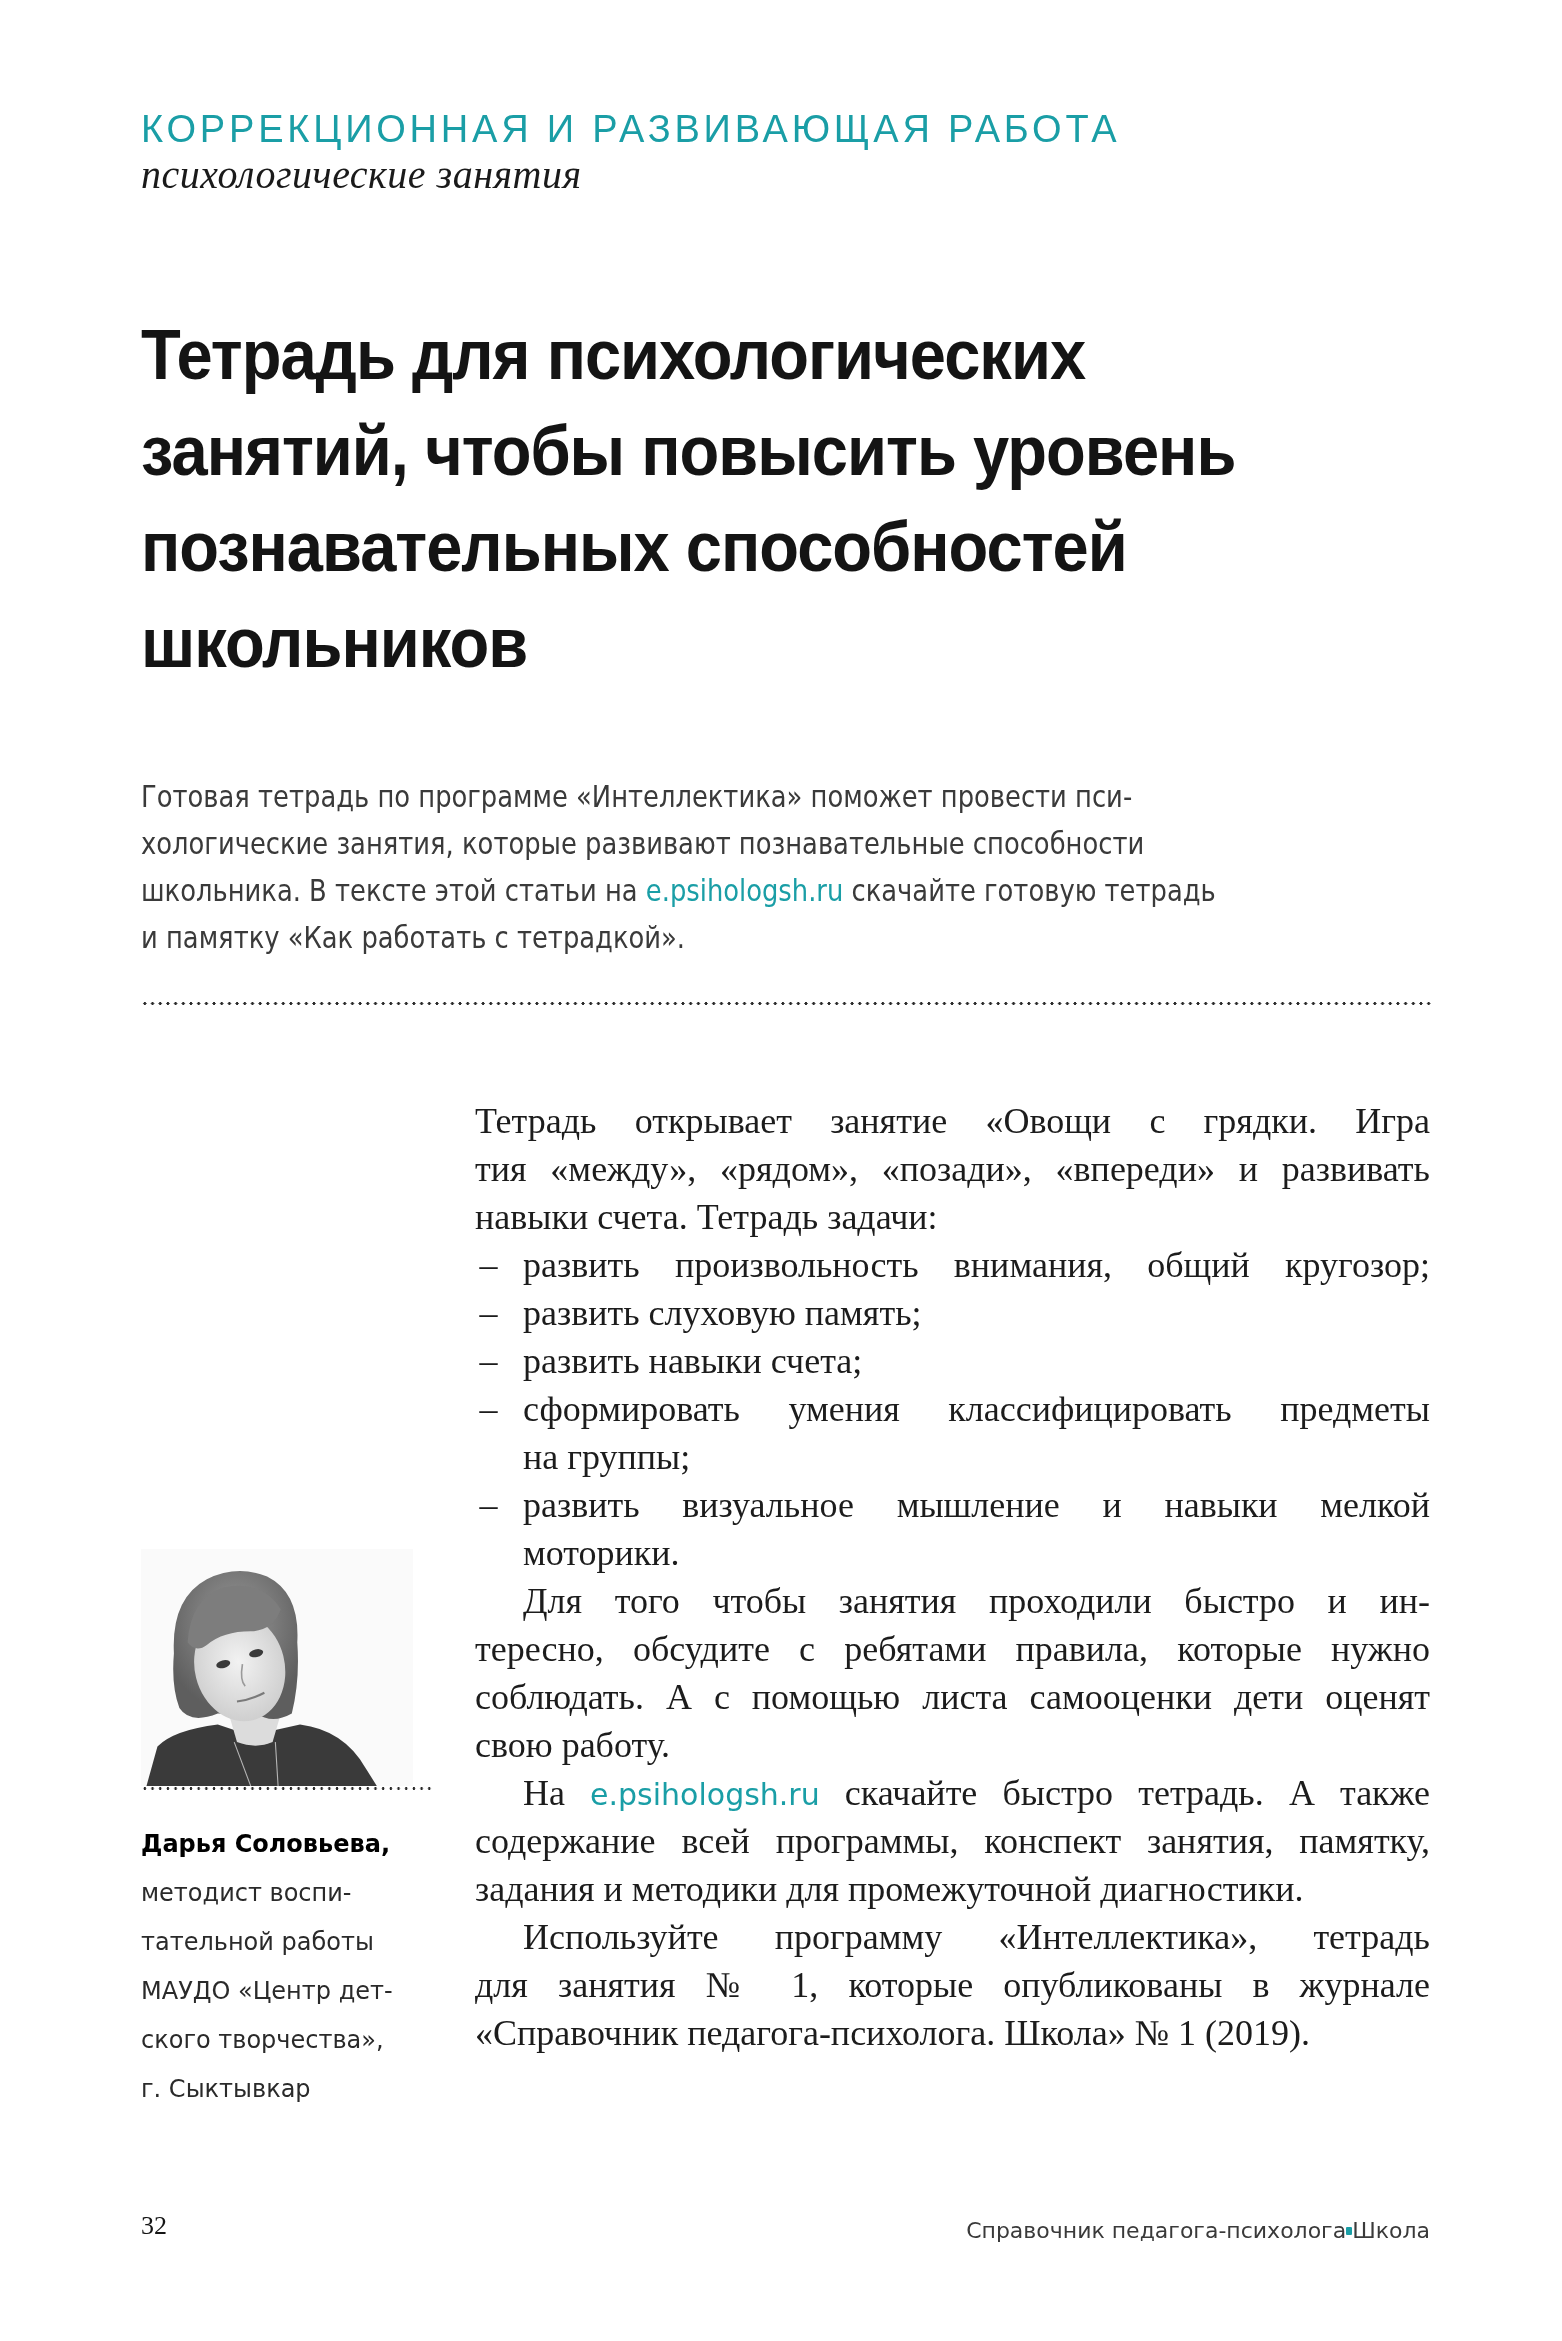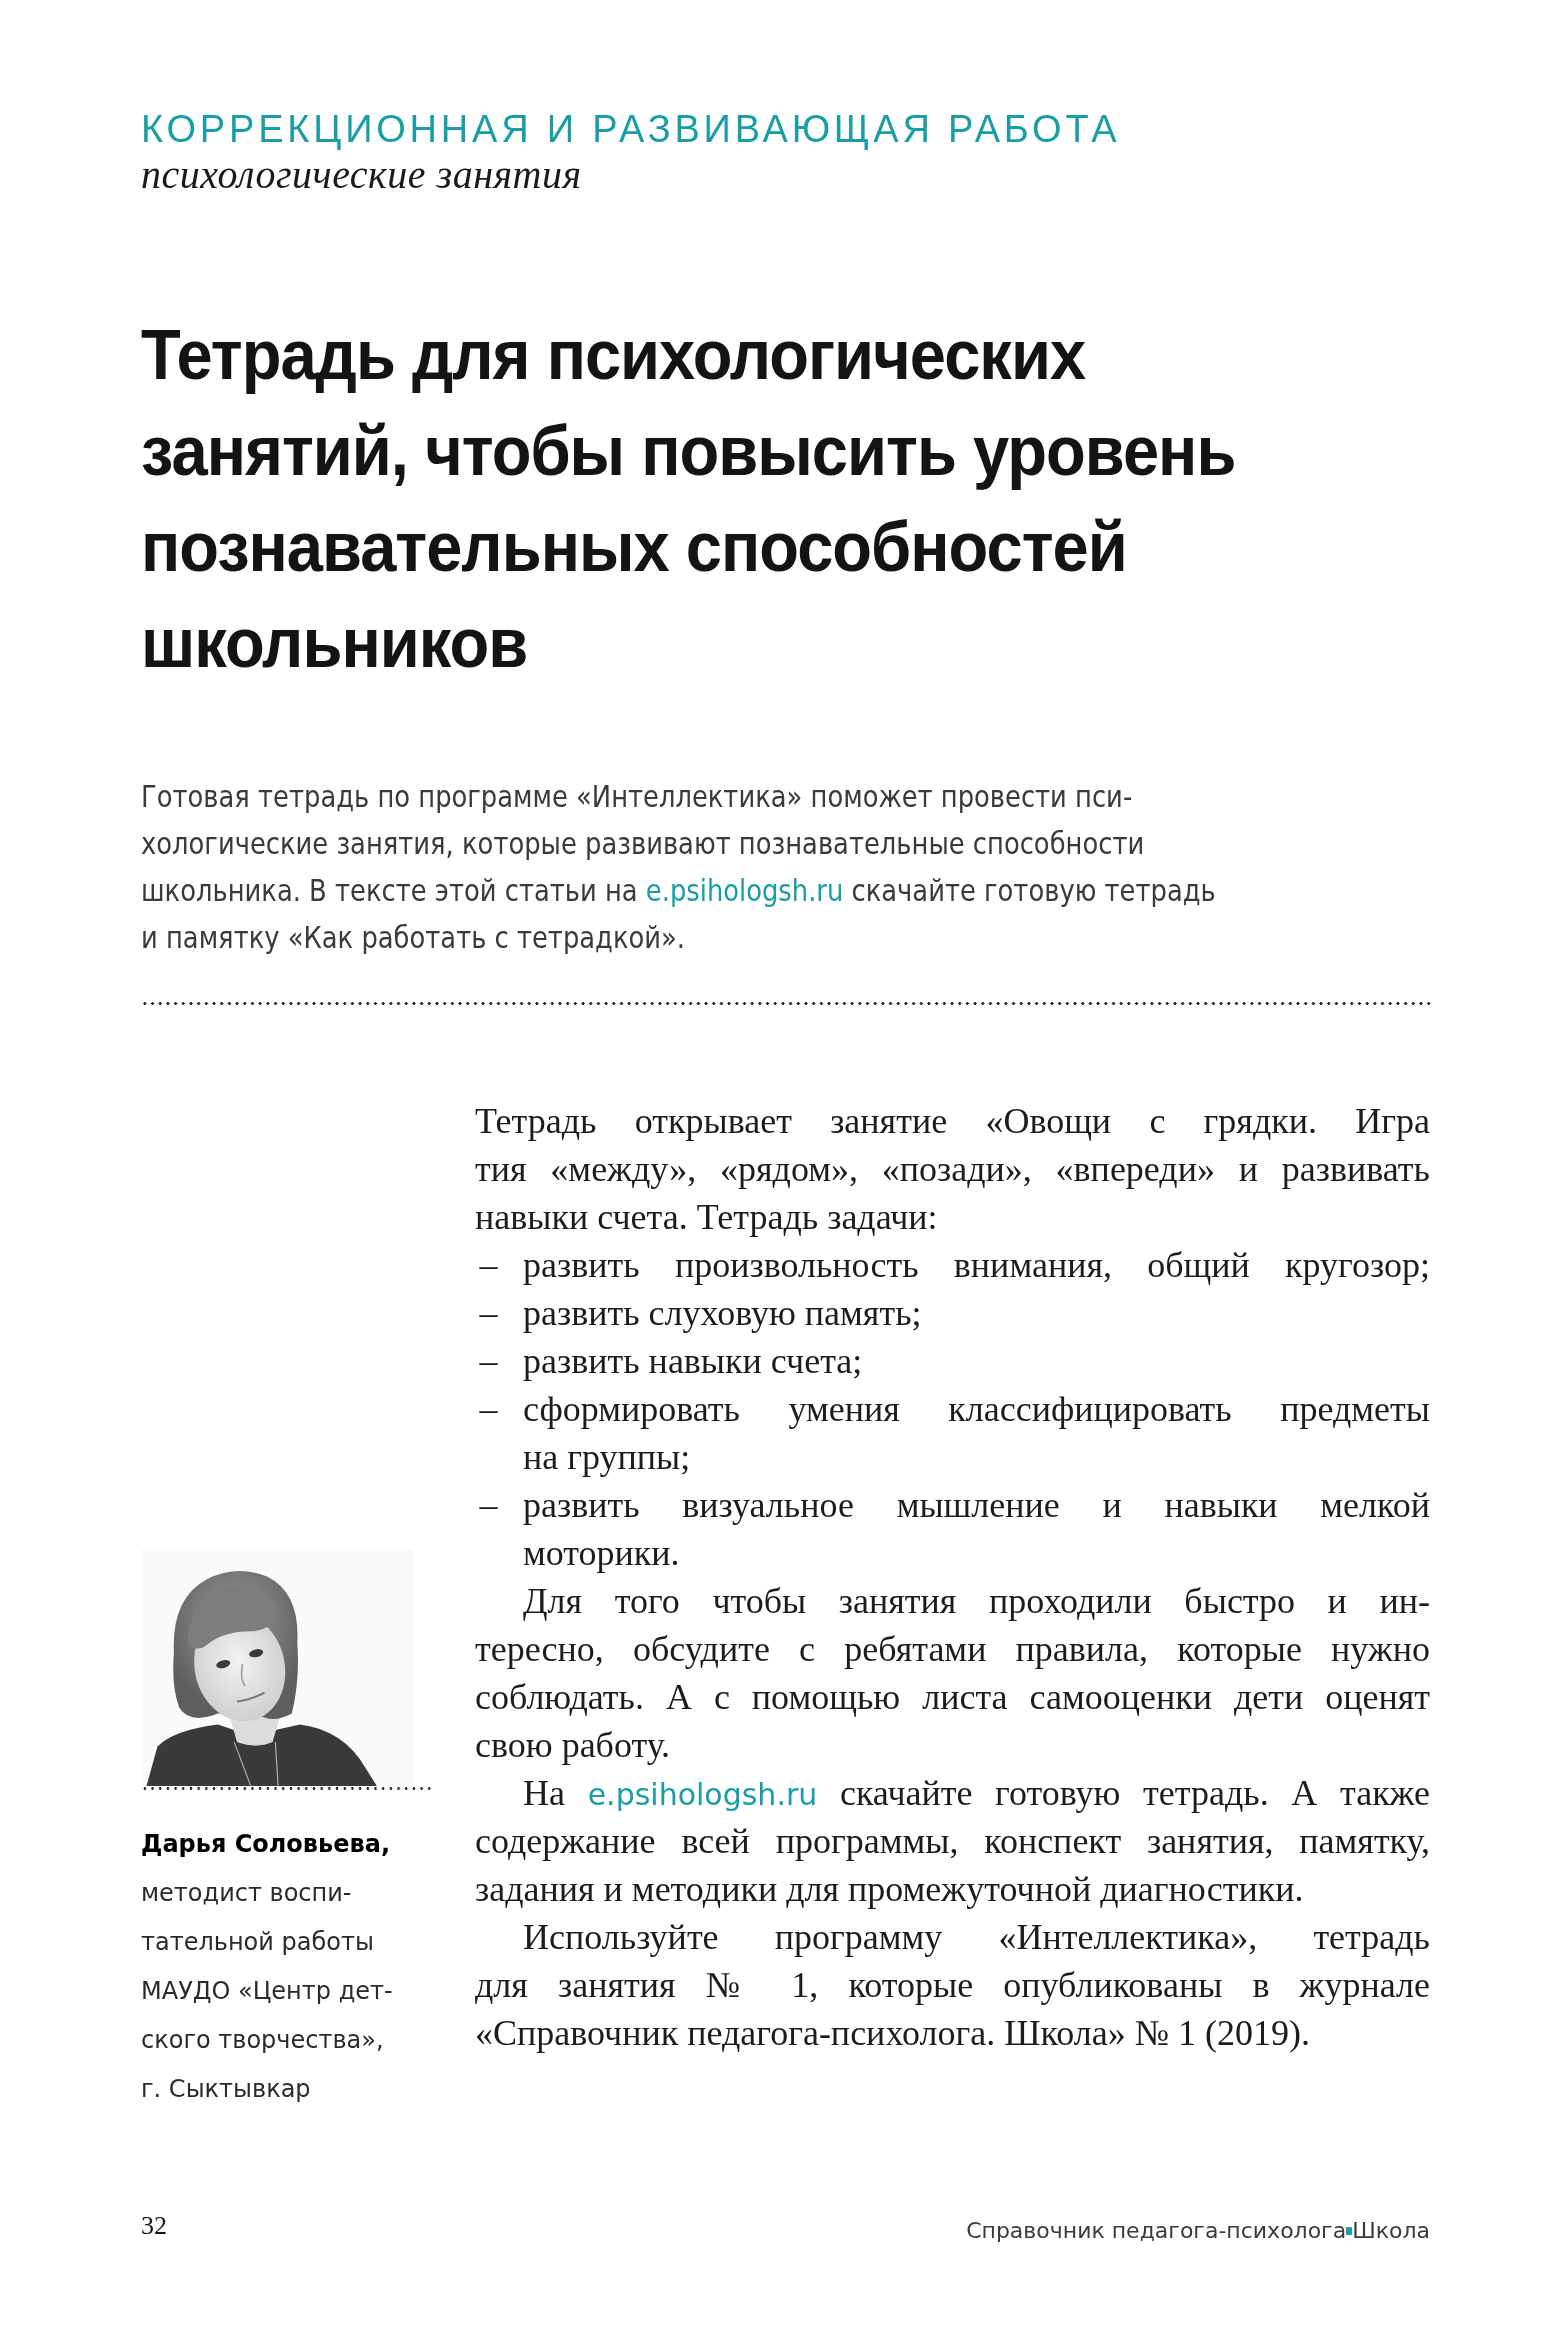--- a/index.html
+++ b/index.html
@@ -235,21 +235,21 @@
     <span class="dash">–</span>
     <span class="btxt">развить визуальное мышление и навыки мелкой</span>
   </div>
   <span class="cont">моторики.</span>
 
   <span class="bl ind">Для того чтобы занятия проходили быстро и ин-</span>
   <span class="bl">тересно, обсудите с ребятами правила, которые нужно</span>
   <span class="bl">соблюдать. А с помощью листа самооценки дети оценят</span>
   <span class="bl last">свою работу.</span>
 
-  <span class="bl ind"><span>На </span><span class="link">e.psihologsh.ru</span><span> скачайте готовую тетрадь. А также</span></span>
+  <span class="bl ind"><span>На </span><span class="link">e.psihologsh.ru</span><span> скачайте быстро тетрадь. А также</span></span>
   <span class="bl">содержание всей программы, конспект занятия, памятку,</span>
   <span class="bl last">задания и методики для промежуточной диагностики.</span>
 
   <span class="bl ind">Используйте программу «Интеллектика», тетрадь</span>
   <span class="bl">для занятия № 1, которые опубликованы в журнале</span>
   <span class="bl last">«Справочник педагога-психолога. Школа» № 1 (2019).</span>
 </div>
 
 <div class="abs photo">
   <svg width="272" height="237" viewBox="0 0 496 432">

